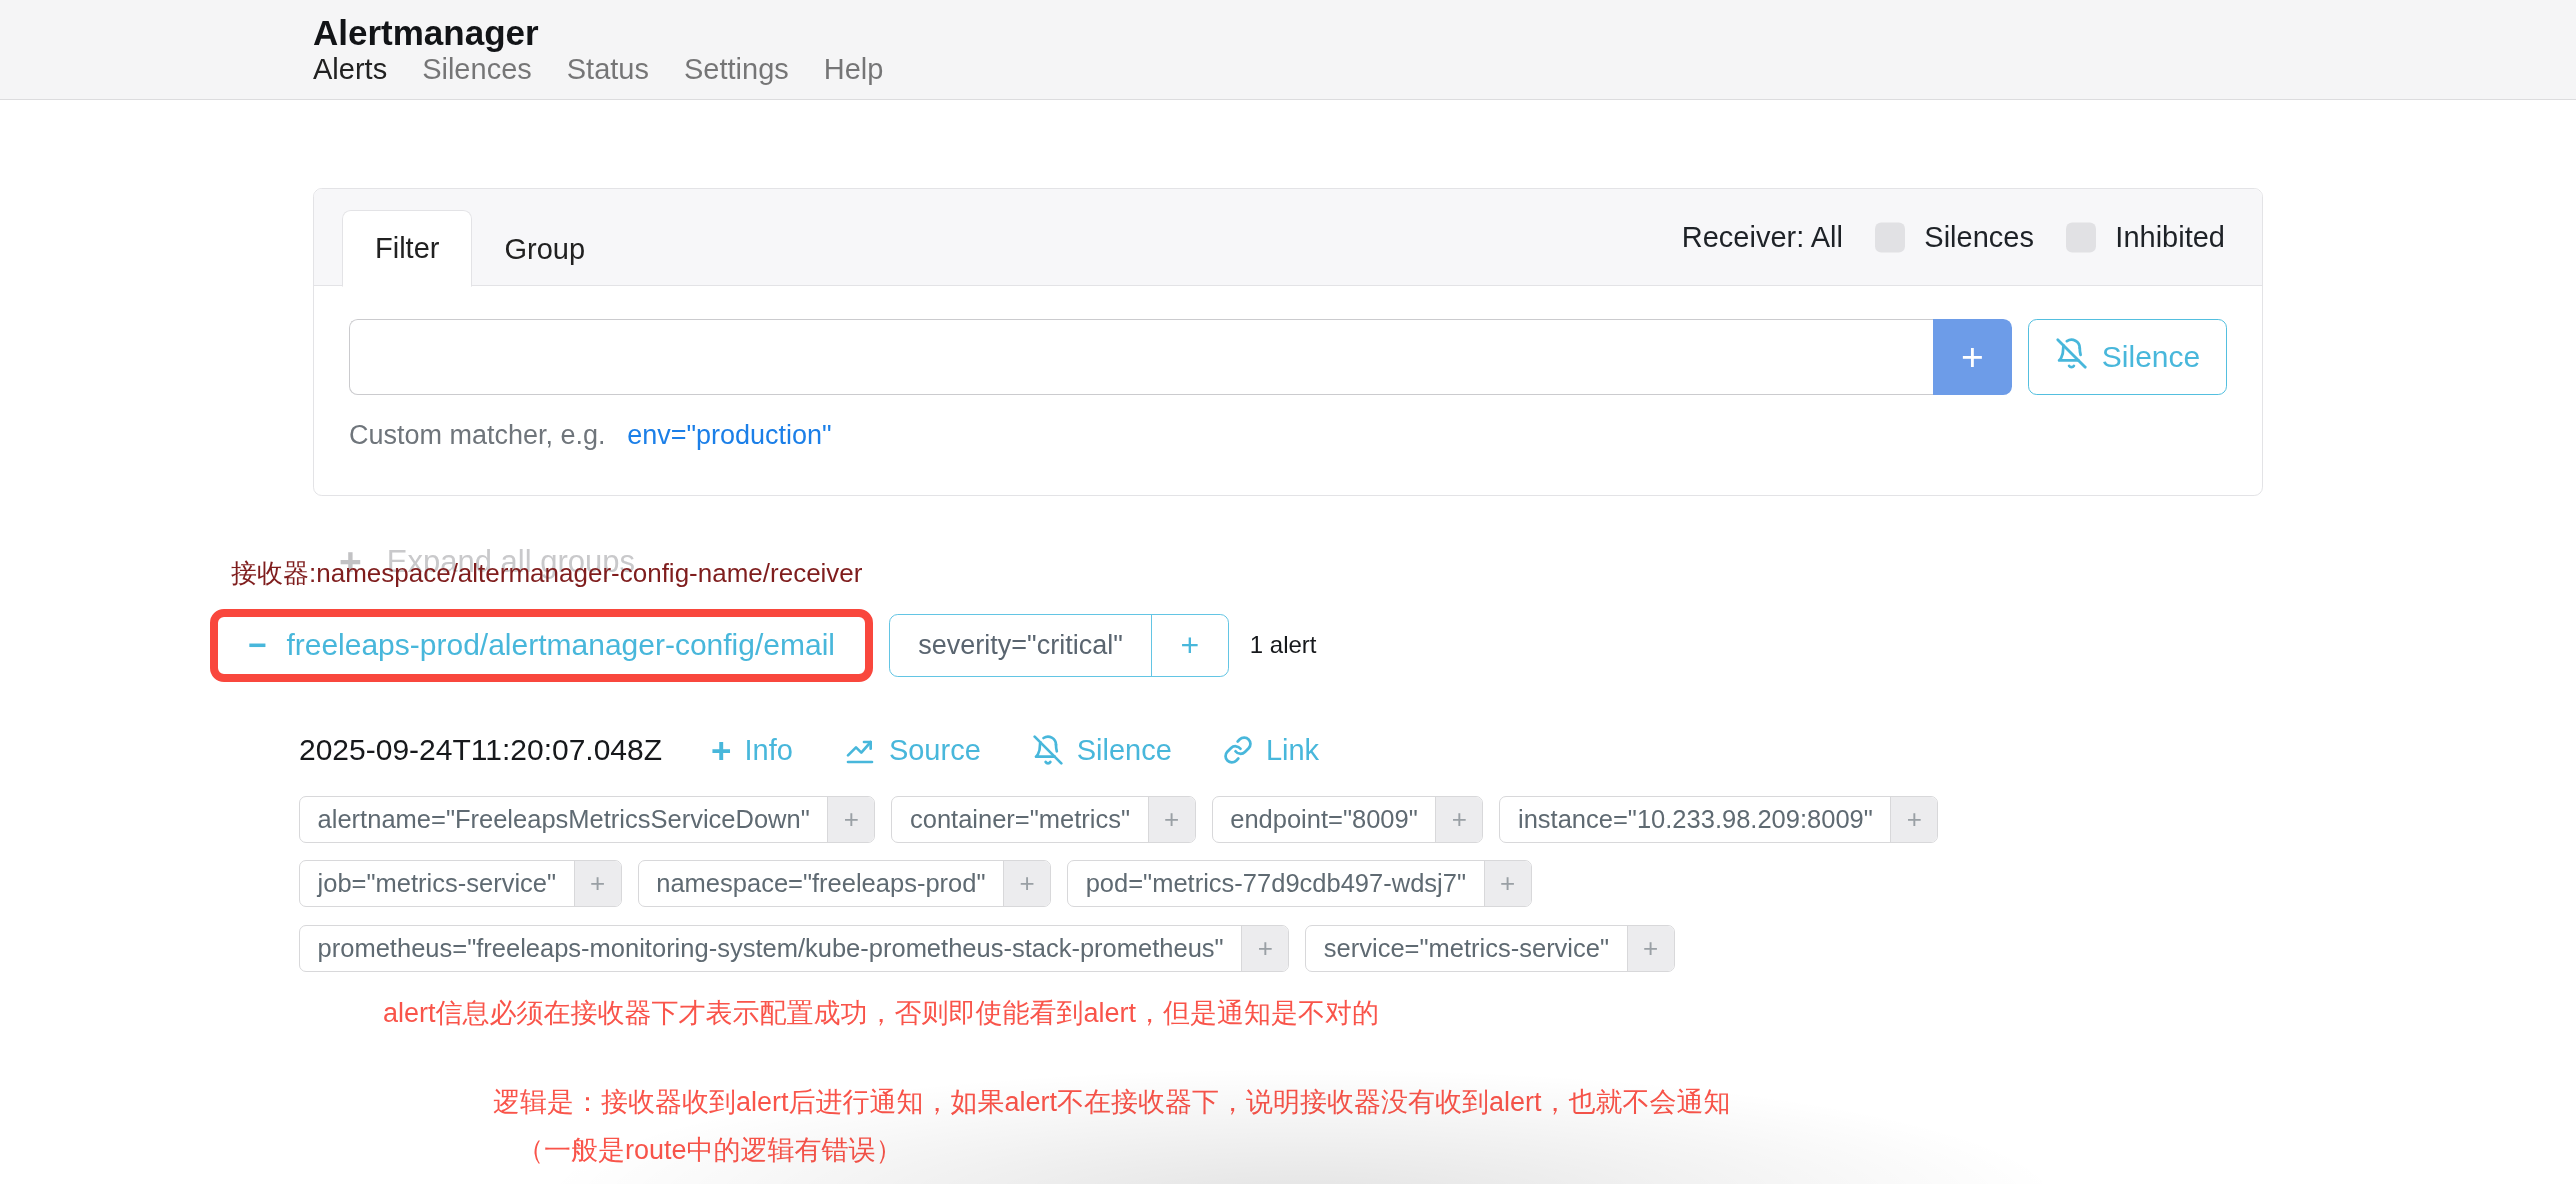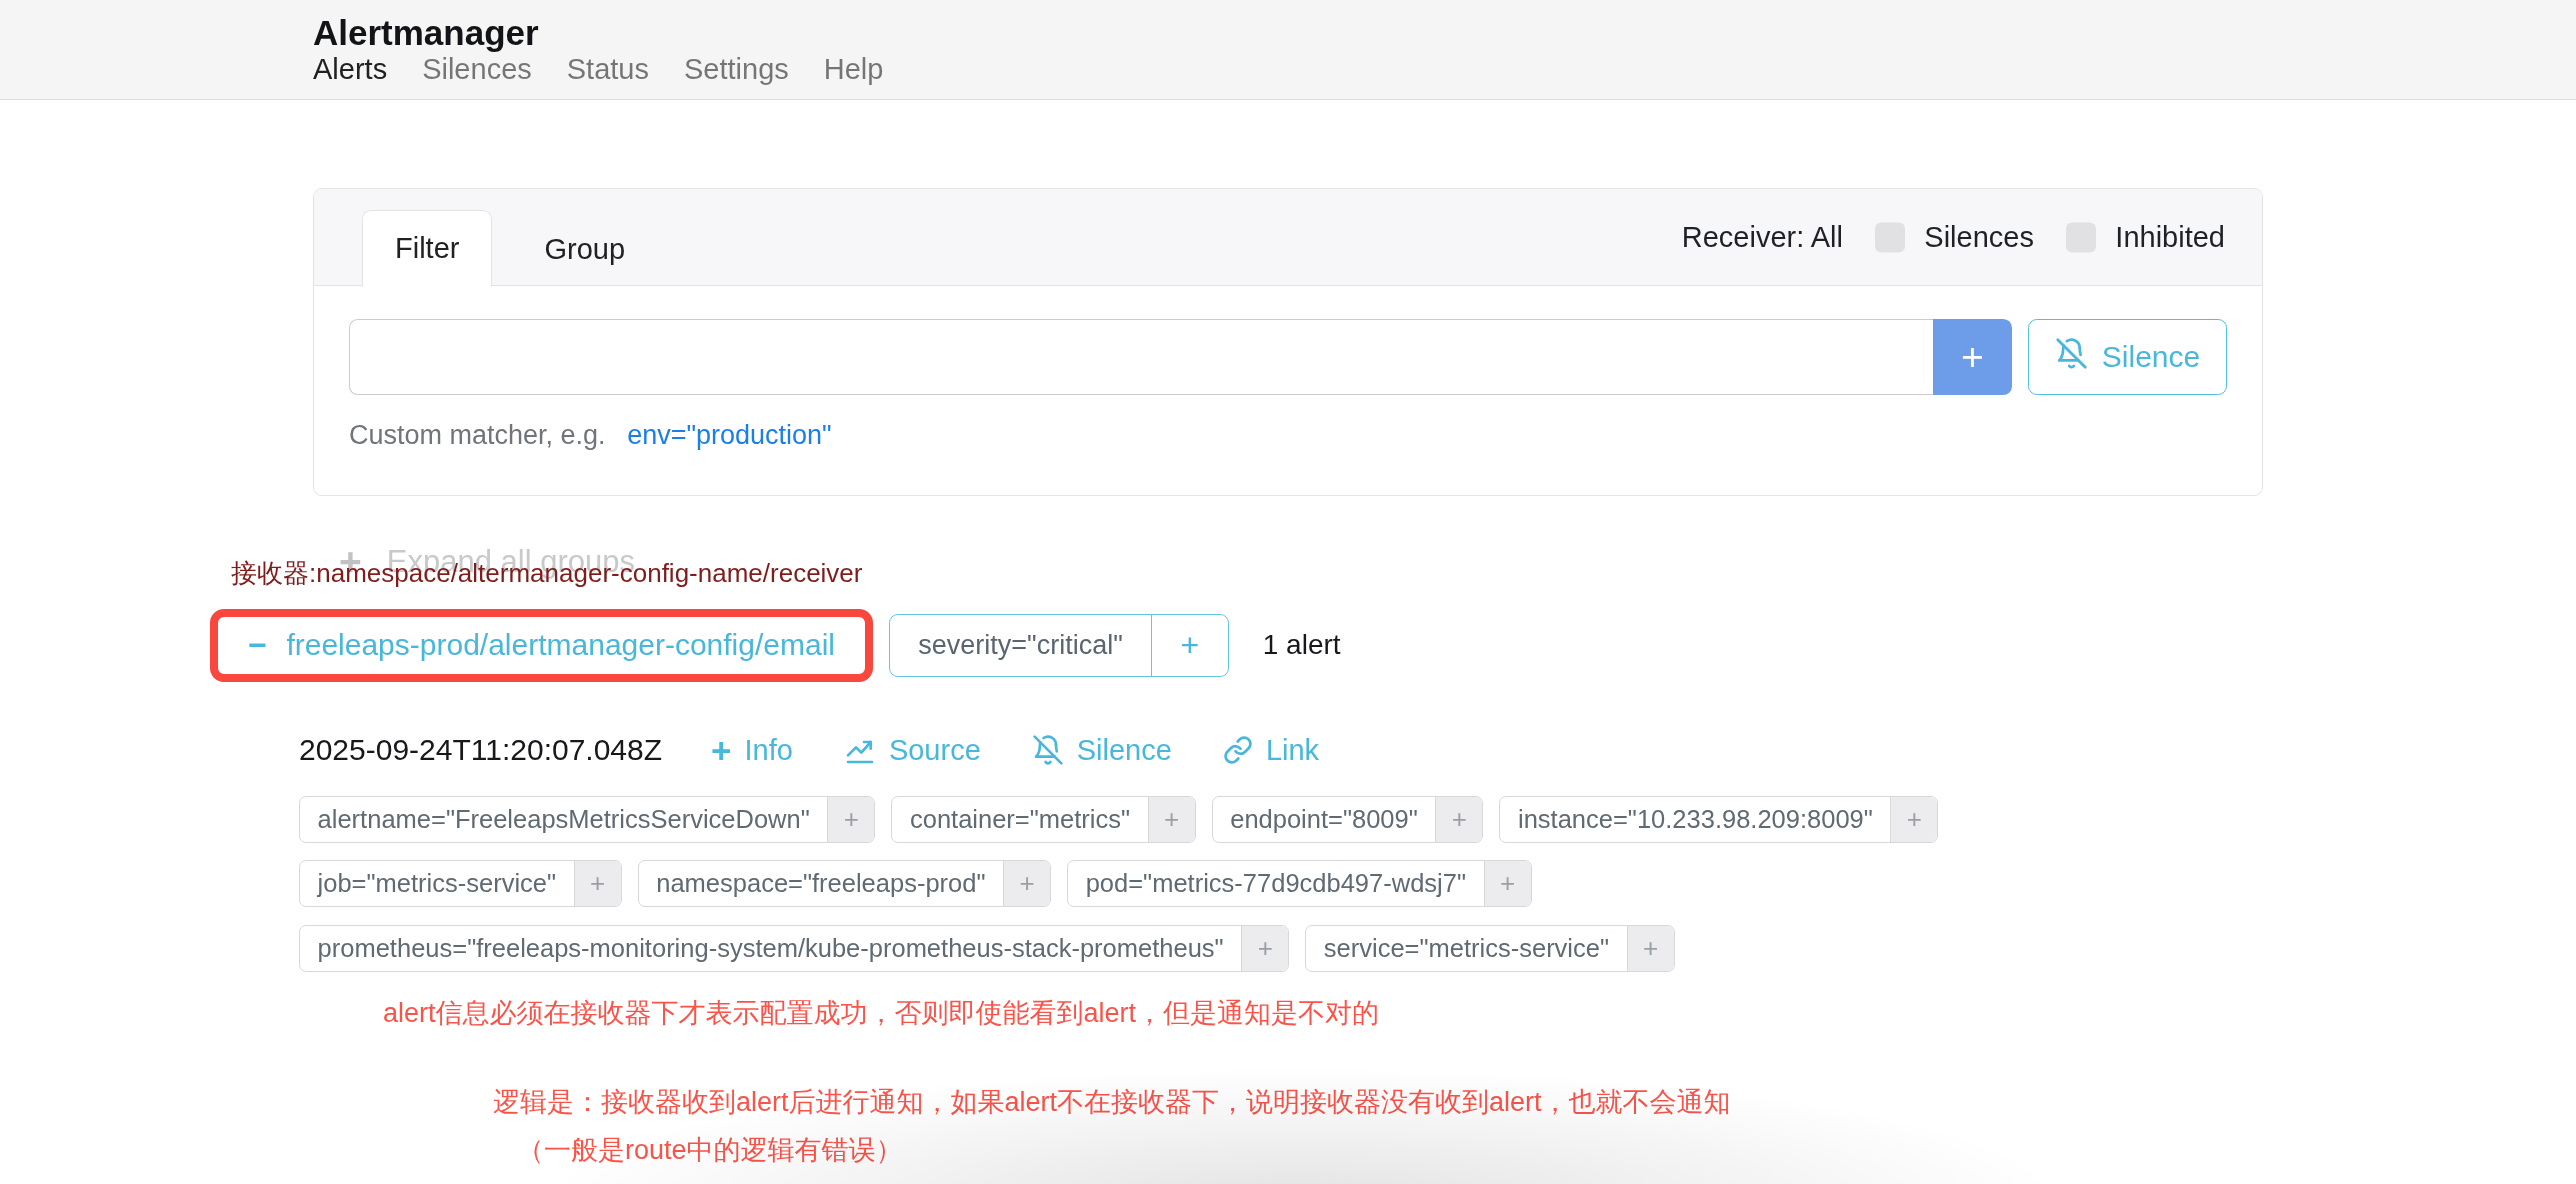--- a/index.html
+++ b/index.html
@@ -48,21 +48,21 @@
     position: relative;
     background: #f7f7f9;
     border-bottom: 1.8px solid #e3e3e6;
     border-radius: 8px 8px 0 0;
     padding: 21px 28px 0 28px;
     display: flex; align-items: flex-end;
   }
   .tab {
     font-size: 29px; color: #212121;
     padding: 21px 32px; margin-bottom: -1.8px;
-    cursor: pointer; border-radius: 8.8px 8.8px 0 0; margin-left: 20px;
+    cursor: pointer; border-radius: 8.8px 8.8px 0 0;
   }
   .tab.active {
     background: #fff;
     border: 1.8px solid #e3e3e6; border-bottom-color: #ffffff;
   }
   .header-right {
     position: absolute; right: 37px; top: 50%; transform: translateY(-50%);
     display: flex; align-items: center; gap: 32px;
     font-size: 29px; color: #1e2227;
   }
@@ -132,21 +132,21 @@
   }
   .severity-label {
     padding: 0 28px; display: flex; align-items: center;
     color: #5a6570; font-size: 27px;
   }
   .severity-add {
     width: 77px; border-left: 1.8px solid #63c5e4;
     color: #48b7db; font-size: 32px;
     display: flex; align-items: center; justify-content: center; cursor: pointer;
   }
-  .alert-count { margin-left: 34px; font-size: 28px; color: #16181b; }
+  .alert-count { margin-left: 21px; font-size: 24px; color: #16181b; }
 
   
   .alert-block { margin-left: -14px; margin-top: 51px; }
   .alert-header { display: flex; align-items: center; }
   .timestamp { font-size: 30px; color: #16181b; margin-right: 49px; }
   .action {
     color: #48b7db; font-size: 29px;
     display: flex; align-items: center; gap: 13px;
     margin-right: 51px; cursor: pointer;
   }

